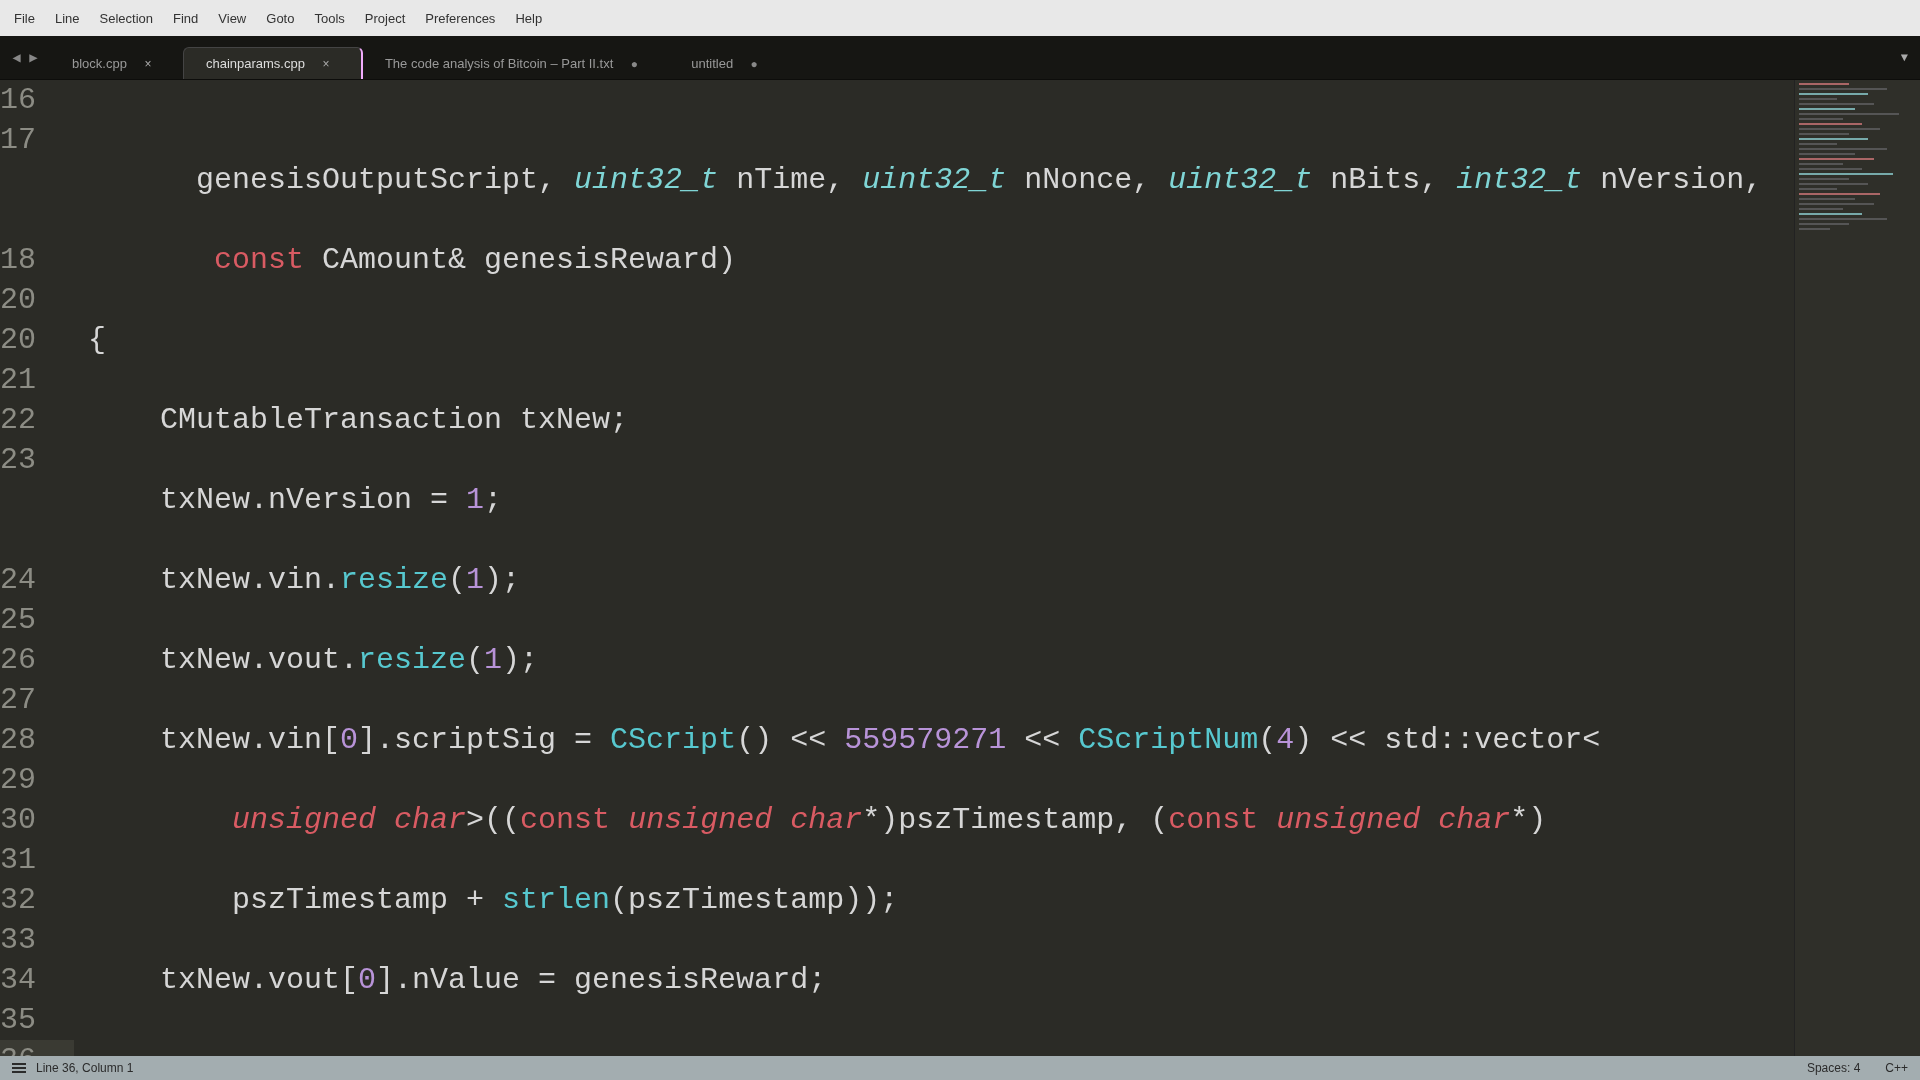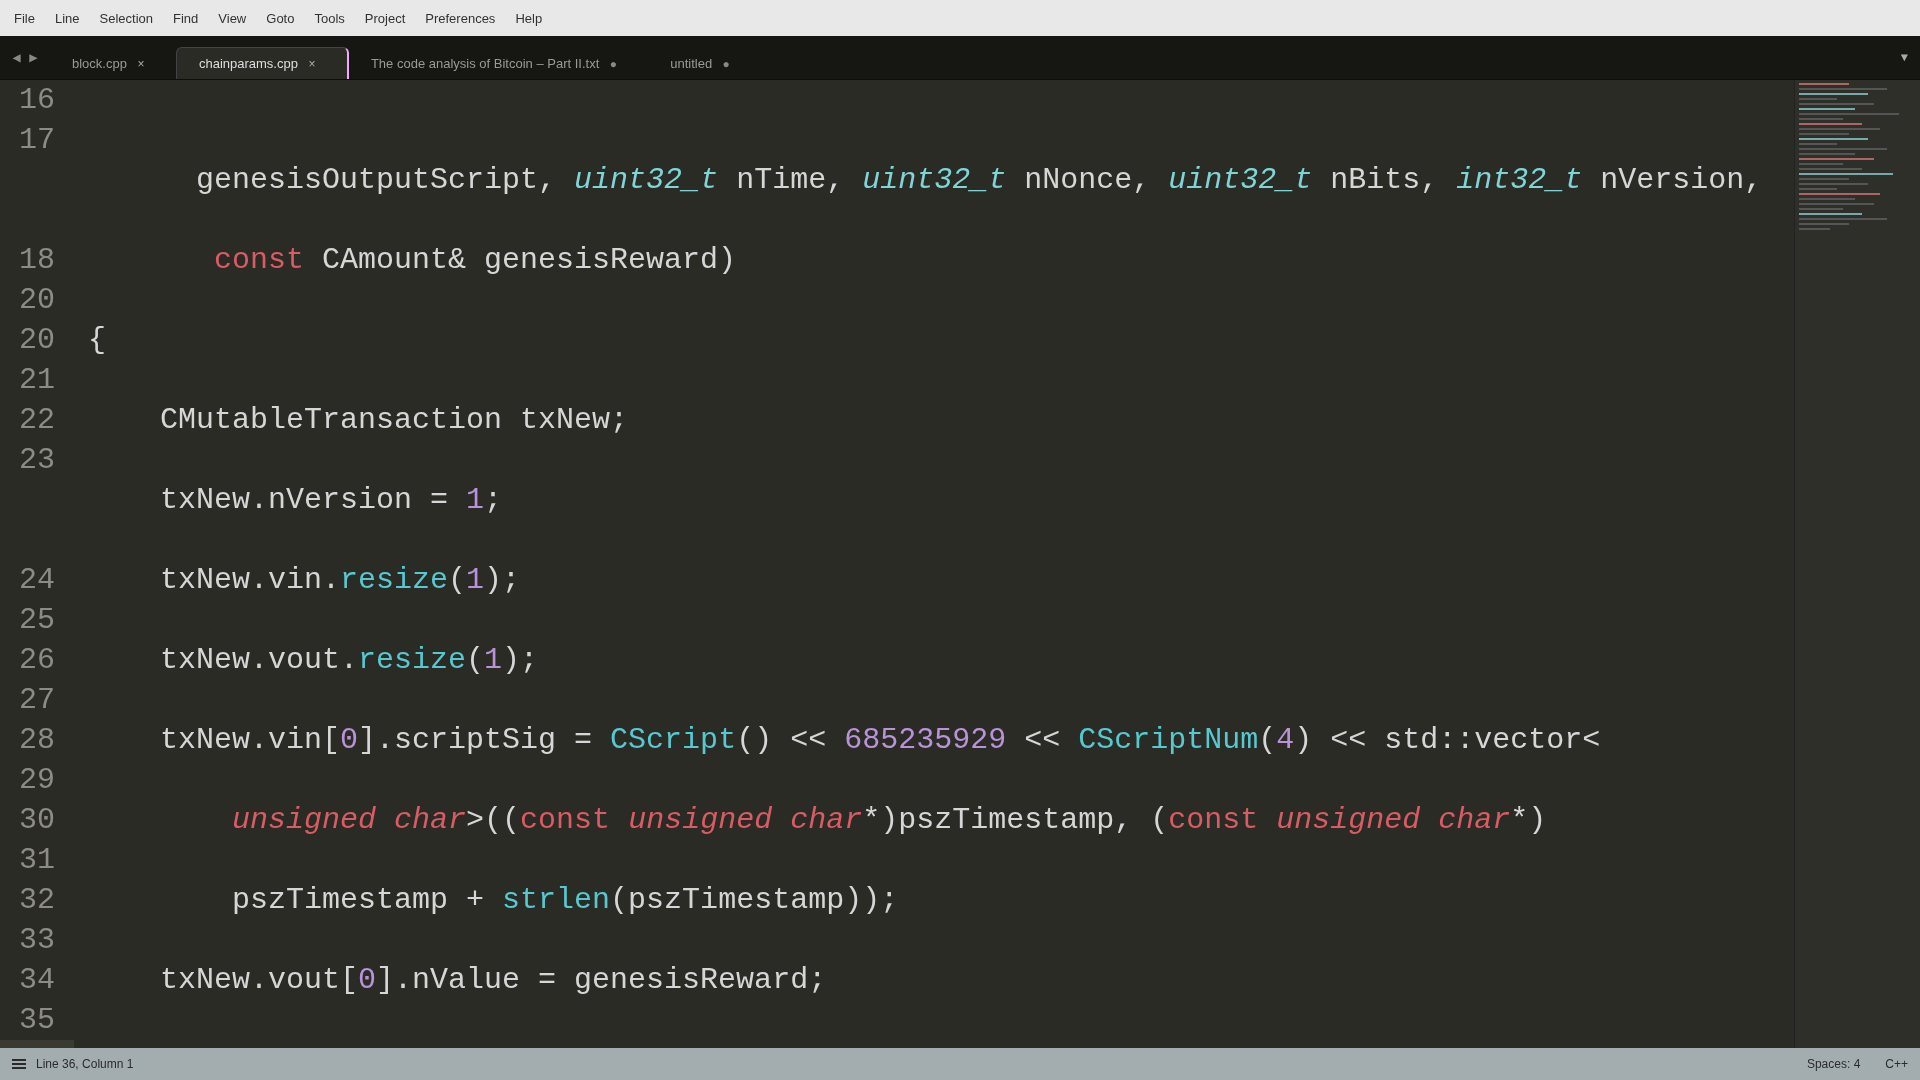--- a/index.html
+++ b/index.html
@@ -47,21 +47,21 @@
 }
 .tab {
   position: relative;
   padding: 8px 30px 8px 22px;
   color: #999;
   font-family: 'Segoe UI', Tahoma, sans-serif;
   font-size: 13px;
   cursor: pointer;
   display: flex;
   align-items: center;
-  gap: 9px;
+  gap: 16px;
   border-radius: 6px 6px 0 0;
 }
 .tab.active {
   background: #2b2b26;
   color: #ddd;
   border-top: 1px solid #444;
   border-left: 1px solid #444;
   border-right: 2px solid #f0abfc;
 }
 .tab .tab-close, .tab .tab-dirty {
@@ -85,21 +85,21 @@
 
 .editor-area {
   flex: 1;
   display: flex;
   overflow: hidden;
   position: relative;
 }
 .gutter {
   width: 88px;
   background: #2b2b26;
-  text-align: center;
+  text-align: left;
   padding-right: 14px;
   color: #8c8c84;
   font-size: 30px;
   line-height: 40px;
   user-select: none;
 }
 .gutter .ln.cur { background: #3a3a33; }
 .code {
   flex: 1;
   font-size: 30px;
@@ -119,21 +119,21 @@
 .minimap .mm-line {
   height: 2px;
   margin: 3px 4px;
   background: #555;
 }
 .minimap .mm-accent { background: #7aa; }
 .minimap .mm-kw { background: #a66; }
 
 .statusbar {
   background: #a3adb0;
-  height: 32px;
+  height: 24px;
   display: flex;
   align-items: center;
   font-family: 'Segoe UI', Tahoma, sans-serif;
   font-size: 12px;
   color: #2b2b2b;
   padding: 12px 12px;
 }
 .statusbar .status-left { flex: 1; display: flex; align-items: center; gap: 10px; }
 .statusbar .status-right { display: flex; align-items: center; gap: 25px; }
 .menu-icon {
@@ -219,21 +219,21 @@
 
   <div class="code">
 <div class="line"><span class="pl"></span></div>
 <div class="line"><span class="pl">      genesisOutputScript, </span><span class="ty">uint32_t</span><span class="pl"> nTime, </span><span class="ty">uint32_t</span><span class="pl"> nNonce, </span><span class="ty">uint32_t</span><span class="pl"> nBits, </span><span class="ty">int32_t</span><span class="pl"> nVersion,</span></div>
 <div class="line"><span class="pl">       </span><span class="k">const</span><span class="pl"> CAmount&amp; genesisReward)</span></div>
 <div class="line"><span class="pl">{</span></div>
 <div class="line"><span class="pl">    CMutableTransaction txNew;</span></div>
 <div class="line"><span class="pl">    txNew.nVersion = </span><span class="nm">1</span><span class="pl">;</span></div>
 <div class="line"><span class="pl">    txNew.vin.</span><span class="fn">resize</span><span class="pl">(</span><span class="nm">1</span><span class="pl">);</span></div>
 <div class="line"><span class="pl">    txNew.vout.</span><span class="fn">resize</span><span class="pl">(</span><span class="nm">1</span><span class="pl">);</span></div>
-<div class="line"><span class="pl">    txNew.vin[</span><span class="nm">0</span><span class="pl">].scriptSig = </span><span class="fn">CScript</span><span class="pl">() &lt;&lt; </span><span class="nm">685235929</span><span class="pl"> &lt;&lt; </span><span class="fn">CScriptNum</span><span class="pl">(</span><span class="nm">4</span><span class="pl">) &lt;&lt; std::vector&lt;</span></div>
+<div class="line"><span class="pl">    txNew.vin[</span><span class="nm">0</span><span class="pl">].scriptSig = </span><span class="fn">CScript</span><span class="pl">() &lt;&lt; </span><span class="nm">559579271</span><span class="pl"> &lt;&lt; </span><span class="fn">CScriptNum</span><span class="pl">(</span><span class="nm">4</span><span class="pl">) &lt;&lt; std::vector&lt;</span></div>
 <div class="line"><span class="pl">        </span><span class="kw">unsigned</span><span class="pl"> </span><span class="kw">char</span><span class="pl">&gt;((</span><span class="k">const</span><span class="pl"> </span><span class="kw">unsigned</span><span class="pl"> </span><span class="kw">char</span><span class="pl">*)pszTimestamp, (</span><span class="k">const</span><span class="pl"> </span><span class="kw">unsigned</span><span class="pl"> </span><span class="kw">char</span><span class="pl">*)</span></div>
 <div class="line"><span class="pl">        pszTimestamp + </span><span class="fn">strlen</span><span class="pl">(pszTimestamp));</span></div>
 <div class="line"><span class="pl">    txNew.vout[</span><span class="nm">0</span><span class="pl">].nValue = genesisReward;</span></div>
 
 <div class="line"><span class="pl"></span></div>
 
 
 
 
 

